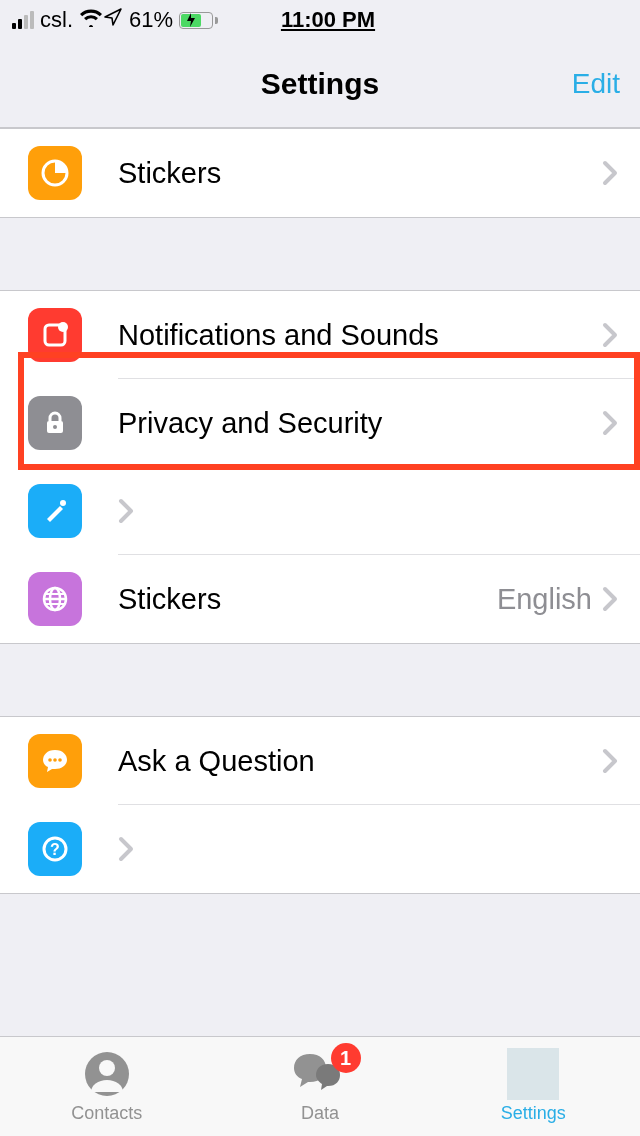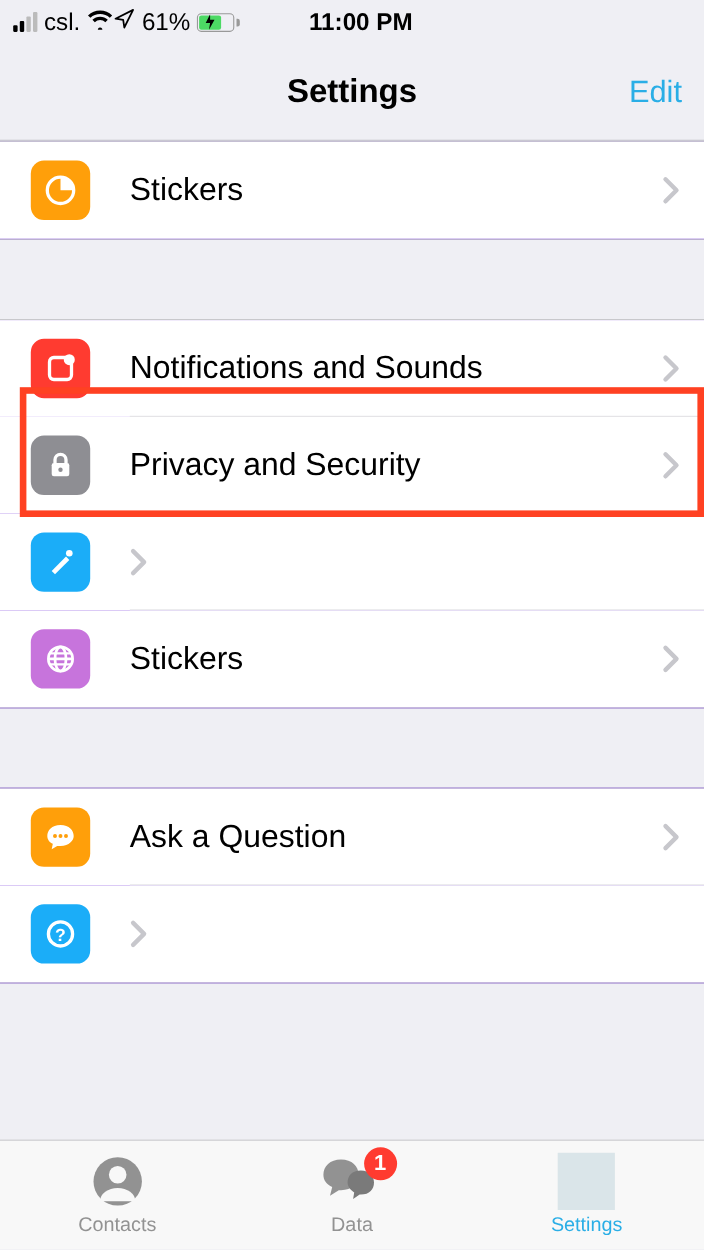--- a/index.html
+++ b/index.html
@@ -15,21 +15,21 @@
   .status-bar {
     height: 40px;
     display: flex;
     align-items: center;
     padding: 0 12px;
     font-size: 22px;
     font-weight: 500;
     color: #000;
   }
   .sb-left, .sb-right { display: flex; align-items: center; gap: 6px; }
-  .sb-center { position: absolute; left: 16px; right: 0; text-align: center; font-weight: 600; }
+  .sb-center { position: absolute; left: 16px; right: 0; text-align: center; font-weight: 600; text-decoration: underline; }
   .signal-bars { display: inline-flex; align-items: flex-end; gap: 2px; }
   .signal-bars span { width: 4px; background: #000; border-radius: 1px; }
   .signal-bars span:nth-child(1){height:6px}
   .signal-bars span:nth-child(2){height:10px}
   .signal-bars span:nth-child(3){height:14px;background:#bbb}
   .signal-bars span:nth-child(4){height:18px;background:#bbb}
   .battery { display: flex; align-items: center; gap: 2px; }
   .battery-body { width: 34px; height: 17px; border: 1.5px solid #999; border-radius: 4px; position: relative; }
   .battery-fill { position: absolute; left: 1px; top: 1px; bottom: 1px; width: 61%; background: #4cd964; border-radius: 2px; display:flex; align-items:center; justify-content:center;}
   .battery-tip { width: 3px; height: 7px; background: #999; border-radius: 0 2px 2px 0; }
@@ -38,21 +38,21 @@
     height: 88px;
     border-bottom: 1px solid #c8c8cc;
     display: flex;
     align-items: center;
     justify-content: center;
     position: relative;
   }
   .nav-title { font-size: 30px; font-weight: 700; }
   .nav-edit { position: absolute; right: 20px; top: 50%; transform: translateY(-50%); font-size: 28px; color: #2aaee6; }
   
-  .section { background: #6d28d9; border-top: 1px solid #c8c8cc; border-bottom: 1px solid #c8c8cc; }
+  .section { background: #fde047; border-top: 1px solid #c8c8cc; border-bottom: 1px solid #c8c8cc; }
   .gap { height: 72px; }
   .row {
     height: 88px;
     display: flex;
     align-items: center;
     padding-left: 28px;
     position: relative;
     background: #fff;
   }
   .row .icon-box {
@@ -230,20 +230,21 @@
     <div class="icon-box" style="background:#c774dc">
       <svg width="30" height="30" viewBox="0 0 30 30">
           <circle cx="15" cy="15" r="11" fill="none" stroke="#fff" stroke-width="2.5"></circle>
           <ellipse cx="15" cy="15" rx="5" ry="11" fill="none" stroke="#fff" stroke-width="2.5"></ellipse>
           <line x1="4" y1="15" x2="26" y2="15" stroke="#fff" stroke-width="2.5"></line>
           <line x1="5" y1="10" x2="25" y2="10" stroke="#fff" stroke-width="2"></line>
           <line x1="5" y1="20" x2="25" y2="20" stroke="#fff" stroke-width="2"></line>
         </svg>
     </div>
     <div class="row-label">Stickers</div>
+    <div class="row-value">English</div>
     <span class="chevron">
         <svg width="16" height="26" viewBox="0 0 16 26">
           <path d="M3 3 L13 13 L3 23" fill="none" stroke="#c7c7cc" stroke-width="4" stroke-linecap="round" stroke-linejoin="round"></path>
         </svg>
       </span>
   </div>
 </div>
 
 <div class="gap"></div>
 

